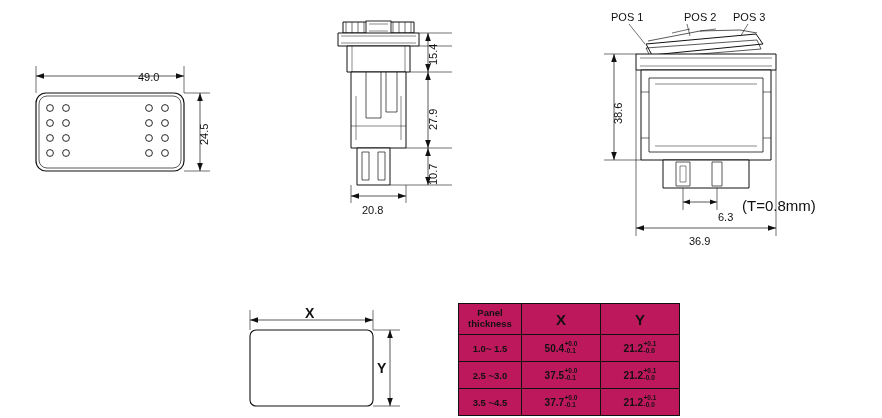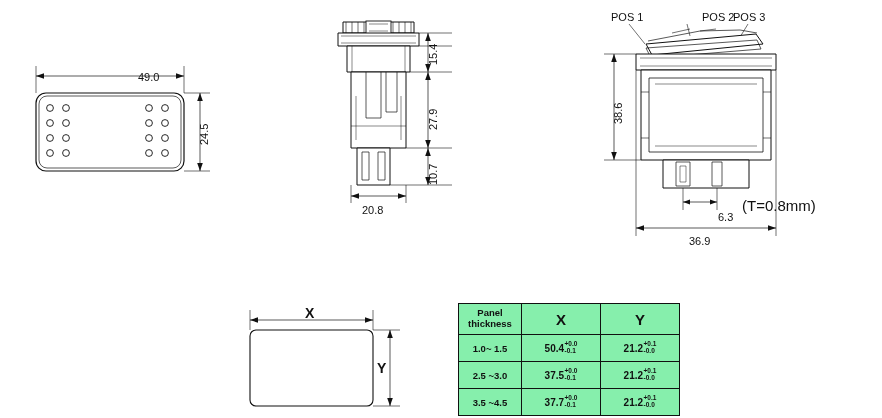--- a/index.html
+++ b/index.html
@@ -36,21 +36,21 @@
   }
   svg { display: block; }
 
   
   .panel-table {
     position: absolute;
     left: 458px;
     top: 303px;
     border-collapse: collapse;
     font-size: 9.5px;
-    background: #86efac;
+    background: #be185d;
   }
   .panel-table td, .panel-table th {
     border: 1px solid #111;
     text-align: center;
     vertical-align: middle;
     padding: 0;
     color: #111;
     font-weight: bold;
   }
   .panel-table th.hdr-thick {
@@ -253,21 +253,21 @@
 
   <div class="lbl" style="left:93px; top:72px;margin-left:45px;">49.0</div>
   <div class="lbl vert" style="left:199px; top:145px;">24.5</div>
 
   <div class="lbl" style="left:362px; top:205px;">20.8</div>
   <div class="lbl vert" style="left:428px; top:65px;">15.4</div>
   <div class="lbl vert" style="left:428px; top:130px;">27.9</div>
   <div class="lbl vert" style="left:428px; top:185px;">10.7</div>
 
   <div class="lbl" style="left:611px; top:12px;">POS 1</div>
-  <div class="lbl" style="left:690px; top:12px;padding-left:12px;">POS 2</div>
+  <div class="lbl" style="left:672px; top:12px;padding-left:12px;">POS 2</div>
   <div class="lbl" style="left:733px; top:12px;">POS 3</div>
   <div class="lbl vert" style="left:613px; top:124px;">38.6</div>
   <div class="lbl" style="left:718px; top:212px;">6.3</div>
   <div class="lbl small" style="left:742px; top:198px;">(T=0.8mm)</div>
   <div class="lbl" style="left:689px; top:236px;">36.9</div>
 
   <div class="lbl bold" style="left:305px; top:306px; font-size:14px;">X</div>
   <div class="lbl bold" style="left:377px; top:361px; font-size:14px;">Y</div>
 
   <table class="panel-table">

